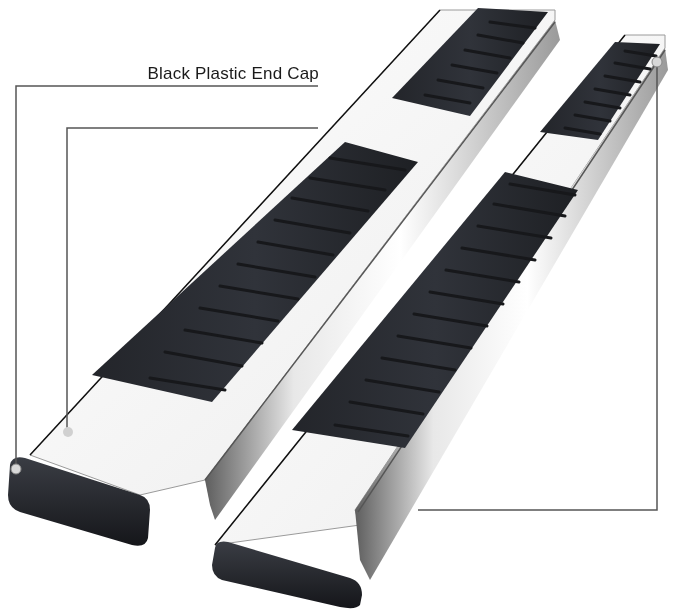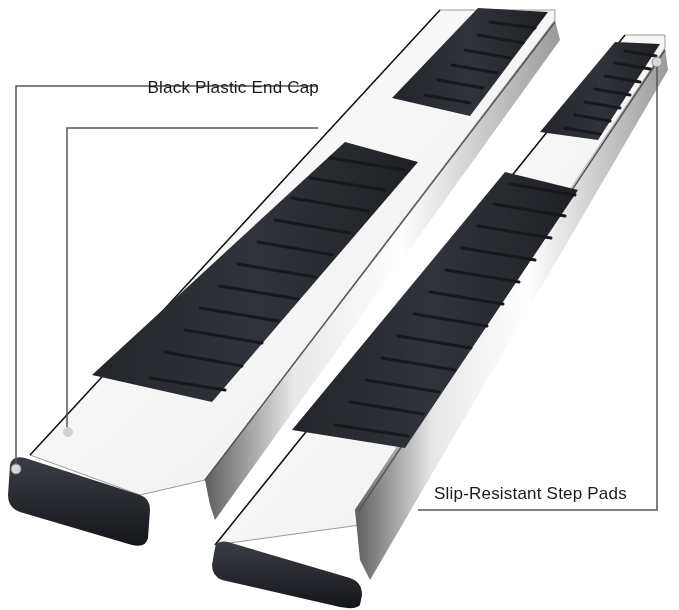--- a/index.html
+++ b/index.html
@@ -1,21 +1,21 @@
 <!DOCTYPE html>
 <html><head>
 <meta charset="utf-8">
 <style>
   html, body { margin: 0; padding: 0; background: #ffffff; }
   body { width: 679px; height: 610px; position: relative; overflow: hidden;
          font-family: "Liberation Sans", "DejaVu Sans", sans-serif; }
   #stage { position: absolute; left: 0; top: 0; width: 679px; height: 610px; }
   .label { position: absolute; font-size: 17px; color: #1a1a1a; white-space: nowrap;
            letter-spacing: 0.2px; font-family: "Liberation Sans Narrow", "Liberation Sans", sans-serif; }
-  #lbl-endcap { right: 360px; top: 78px; }
+  #lbl-endcap { right: 360px; top: 64px; }
   #lbl-steel  { right: 360px; top: 104px; }
   #lbl-pads   { left: 434px; top: 484px; }
 </style>
 </head>
 <body>
 
 <div id="stage">
   <svg width="679" height="610" viewBox="0 0 679 610" xmlns="http://www.w3.org/2000/svg">
     <defs>
       <linearGradient id="steelSide" x1="0" y1="0" x2="1" y2="0">
@@ -116,14 +116,13 @@
       <polyline points="418,510 657,510 657,62"></polyline>
     </g>
     <g>
       <circle cx="16" cy="469" r="5" fill="#d8d8d8" stroke="#888" stroke-width="1"></circle>
       <circle cx="68" cy="432" r="5" fill="#d0d0d0"></circle>
       <circle cx="657" cy="62" r="5" fill="#d8d8d8" stroke="#888" stroke-width="1"></circle>
     </g>
   </svg>
 
   <div class="label" id="lbl-endcap">Black Plastic End Cap</div>
-  <div class="label" id="lbl-pads">Slip-Resistant Step Pads</div>
 </div>
 
 </body></html>

